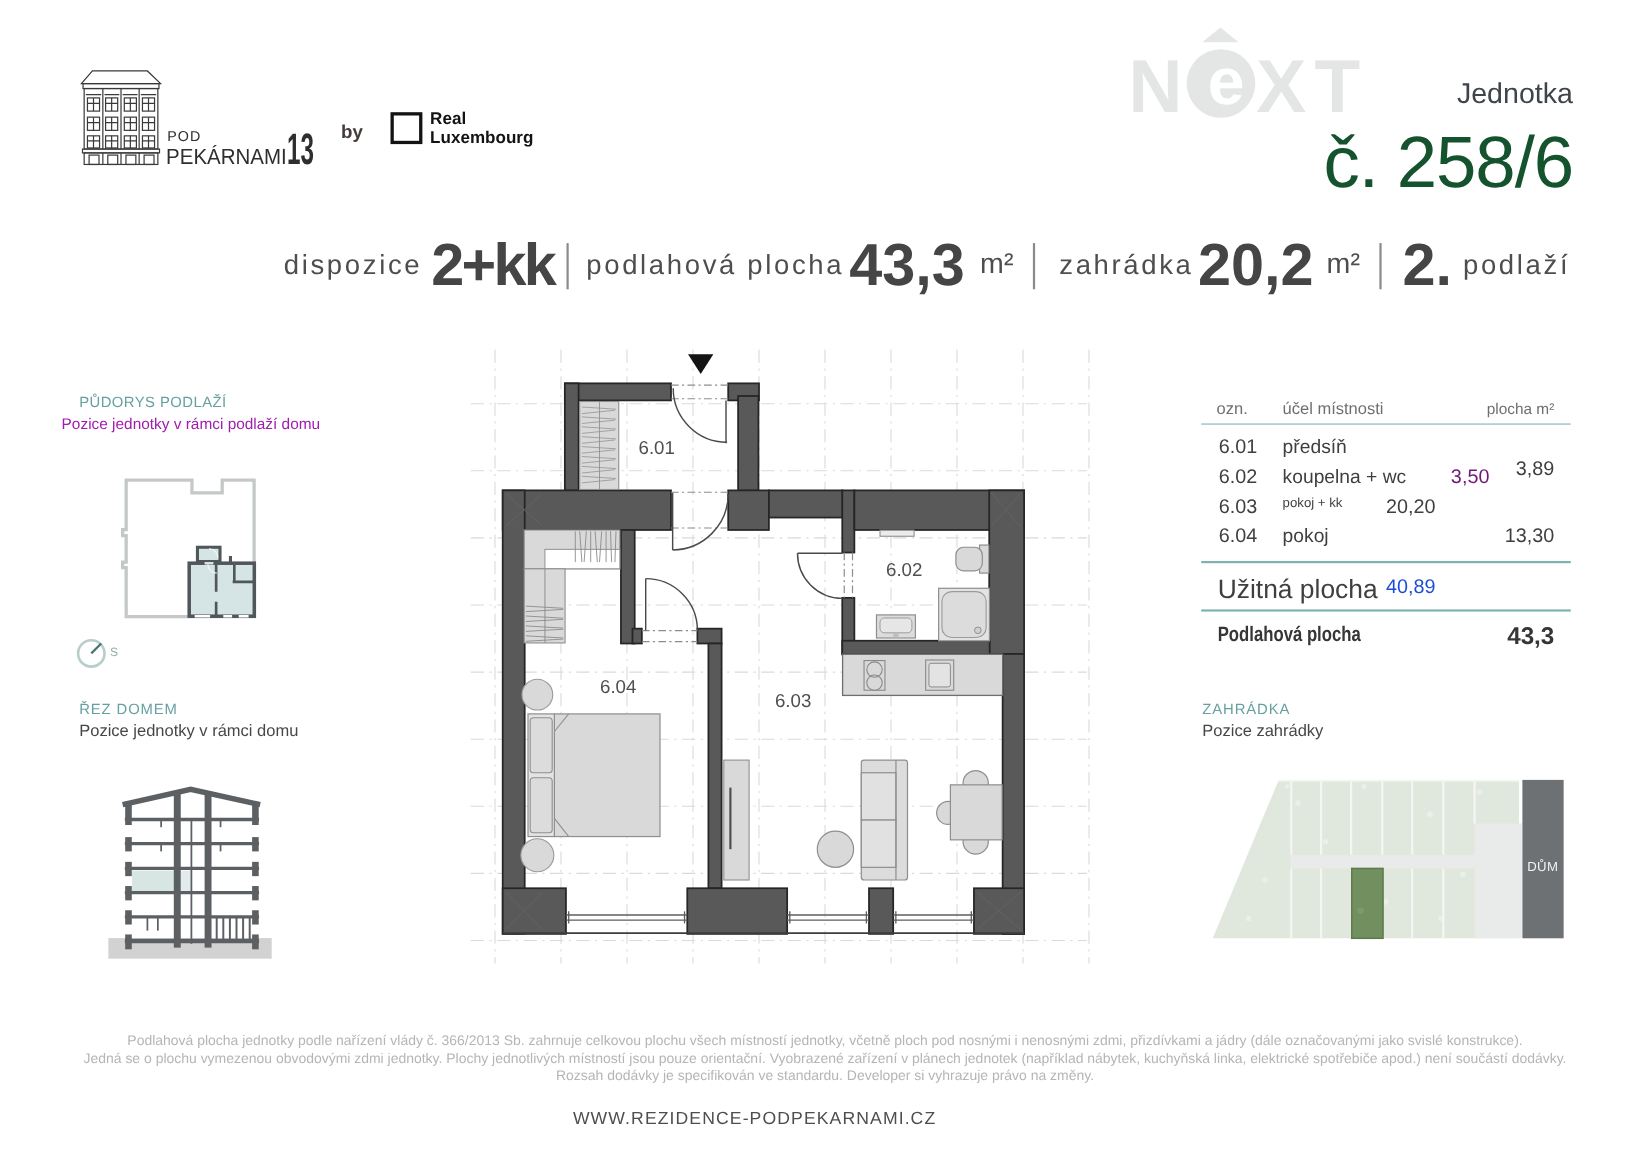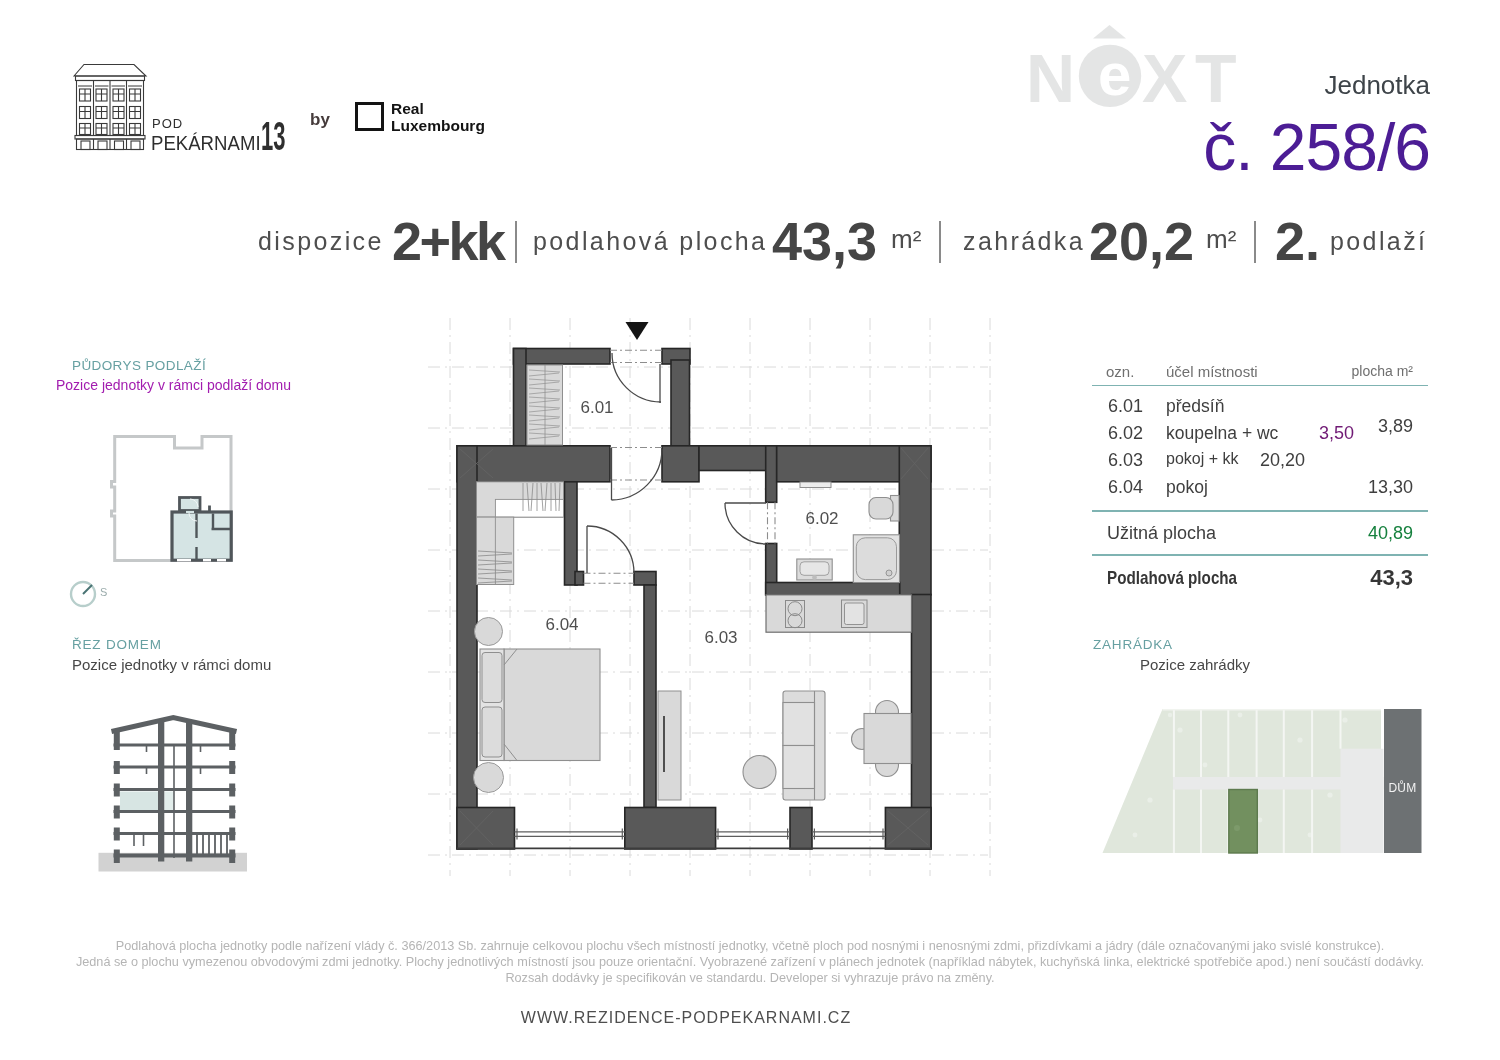--- a/index.html
+++ b/index.html
@@ -71,21 +71,21 @@
     <text x="10" y="81.5" font-family="Liberation Sans" font-size="68" font-weight="bold">N</text>
     <circle cx="94" cy="55.9" r="31.2"></circle>
     <text x="126" y="81.5" font-family="Liberation Sans" font-size="68" font-weight="bold">X</text>
     <text x="179" y="81.5" font-family="Liberation Sans" font-size="68" font-weight="bold">T</text>
   </g>
   <text x="82" y="74.5" font-family="Liberation Sans" font-size="60" font-weight="bold" fill="#ffffff">e</text>
 </svg>
 
 <div class="abs" style="left:1230px;top:70px;width:200px;text-align:right;font-size:26px;color:#3e4449">Jednotka</div>
 
-<div class="abs" style="left:1030px;top:109px;width:400px;text-align:right;font-size:66px;letter-spacing:-1px;color:#4c1d95">č. 258/6</div>
+<div class="abs" style="left:1030px;top:109px;width:400px;text-align:right;font-size:66px;letter-spacing:-1px;color:#14532d">č. 258/6</div>
 
 <div class="abs" style="left:258px;top:227px;font-size:25px;color:#4e4e4e;letter-spacing:2.4px">dispozice</div>
 <div class="abs" style="left:392px;top:210px;font-size:54px;font-weight:bold;color:#454545;letter-spacing:-2.5px">2+kk</div>
 
 <div class="abs" style="left:515px;top:221px;width:1.5px;height:42px;background:#8a8a8a"></div>
 
 <div class="abs" style="left:533px;top:227px;font-size:25px;color:#4e4e4e;letter-spacing:2.4px">podlahová plocha</div>
 <div class="abs" style="left:772px;top:210px;font-size:54px;font-weight:bold;color:#454545">43,3</div>
 <div class="abs" style="left:891px;top:224px;font-size:26px;color:#4e4e4e">m²</div>
 
@@ -446,39 +446,39 @@
 
 <div class="abs" style="left:1108px;top:396px;font-size:18px;color:#3f3f3f">6.01</div>
 <div class="abs" style="left:1166px;top:396px;font-size:17.5px;color:#3f3f3f">předsíň</div>
 <div class="abs" style="left:1260px;top:416px;width:153px;text-align:right;font-size:18px;color:#3f3f3f">3,89</div>
 
 <div class="abs" style="left:1108px;top:423px;font-size:18px;color:#3f3f3f">6.02</div>
 <div class="abs" style="left:1166px;top:423px;font-size:17.5px;color:#3f3f3f">koupelna + wc</div>
 <div class="abs" style="left:1260px;top:423px;width:153px;text-align:center;font-size:18px;color:#701a75">3,50</div>
 
 <div class="abs" style="left:1108px;top:450px;font-size:18px;color:#3f3f3f">6.03</div>
-<div class="abs" style="left:1166px;top:450px;font-size:16px;color:#3f3f3f">pokoj + kk</div>
+<div class="abs" style="left:1166px;top:450px;font-size:12px;color:#3f3f3f">pokoj + kk</div>
 <div class="abs" style="left:1260px;top:450px;width:153px;font-size:18px;color:#3f3f3f">20,20</div>
 
 <div class="abs" style="left:1108px;top:477px;font-size:18px;color:#3f3f3f">6.04</div>
 <div class="abs" style="left:1166px;top:477px;font-size:17.5px;color:#3f3f3f">pokoj</div>
 <div class="abs" style="left:1260px;top:477px;width:153px;text-align:right;font-size:18px;color:#3f3f3f">13,30</div>
 
 <div class="abs" style="left:1092px;top:510px;width:336px;height:1.8px;background:#7fb3b2"></div>
 
-<div class="abs" style="left:1107px;top:523px;font-size:18px;color:#3f3f3f">Užitná plocha</div>
-<div class="abs" style="left:1260px;top:523px;width:153px;text-align:right;font-size:18px;color:#15803d">40,89</div>
+<div class="abs" style="left:1107px;top:523px;font-size:24px;color:#3f3f3f">Užitná plocha</div>
+<div class="abs" style="left:1260px;top:523px;width:153px;text-align:left;font-size:18px;color:#1d4ed8">40,89</div>
 
 <div class="abs" style="left:1092px;top:554px;width:336px;height:1.8px;background:#7fb3b2"></div>
 
 <div class="abs" style="left:1107px;top:567px;font-size:19px;font-weight:bold;color:#363636;transform:scale(0.8,1);transform-origin:left top">Podlahová plocha</div>
 <div class="abs" style="left:1260px;top:565px;width:153px;text-align:right;font-size:22px;font-weight:bold;color:#363636">43,3</div>
 
 <div class="abs" style="left:1093px;top:637px;font-size:13.5px;color:#67a0a2;letter-spacing:0.8px">ZAHRÁDKA</div>
-<div class="abs" style="left:1140px;top:656px;font-size:15px;color:#474747">Pozice zahrádky</div>
+<div class="abs" style="left:1093px;top:656px;font-size:15px;color:#474747">Pozice zahrádky</div>
 
 <svg class="abs" style="left:1090px;top:700px" width="340" height="160" viewBox="1090 700 340 160">
 
   <path d="M1162.5 709 H1381 V853 H1102.5 Z" fill="#e0e7dc"></path>
 
   <g fill="#eaefe8">
     <circle cx="1180" cy="730" r="2.6"></circle>
       <circle cx="1240" cy="715" r="2.4"></circle>
       <circle cx="1300" cy="740" r="2.6"></circle>
     <circle cx="1205" cy="765" r="2.4"></circle>

